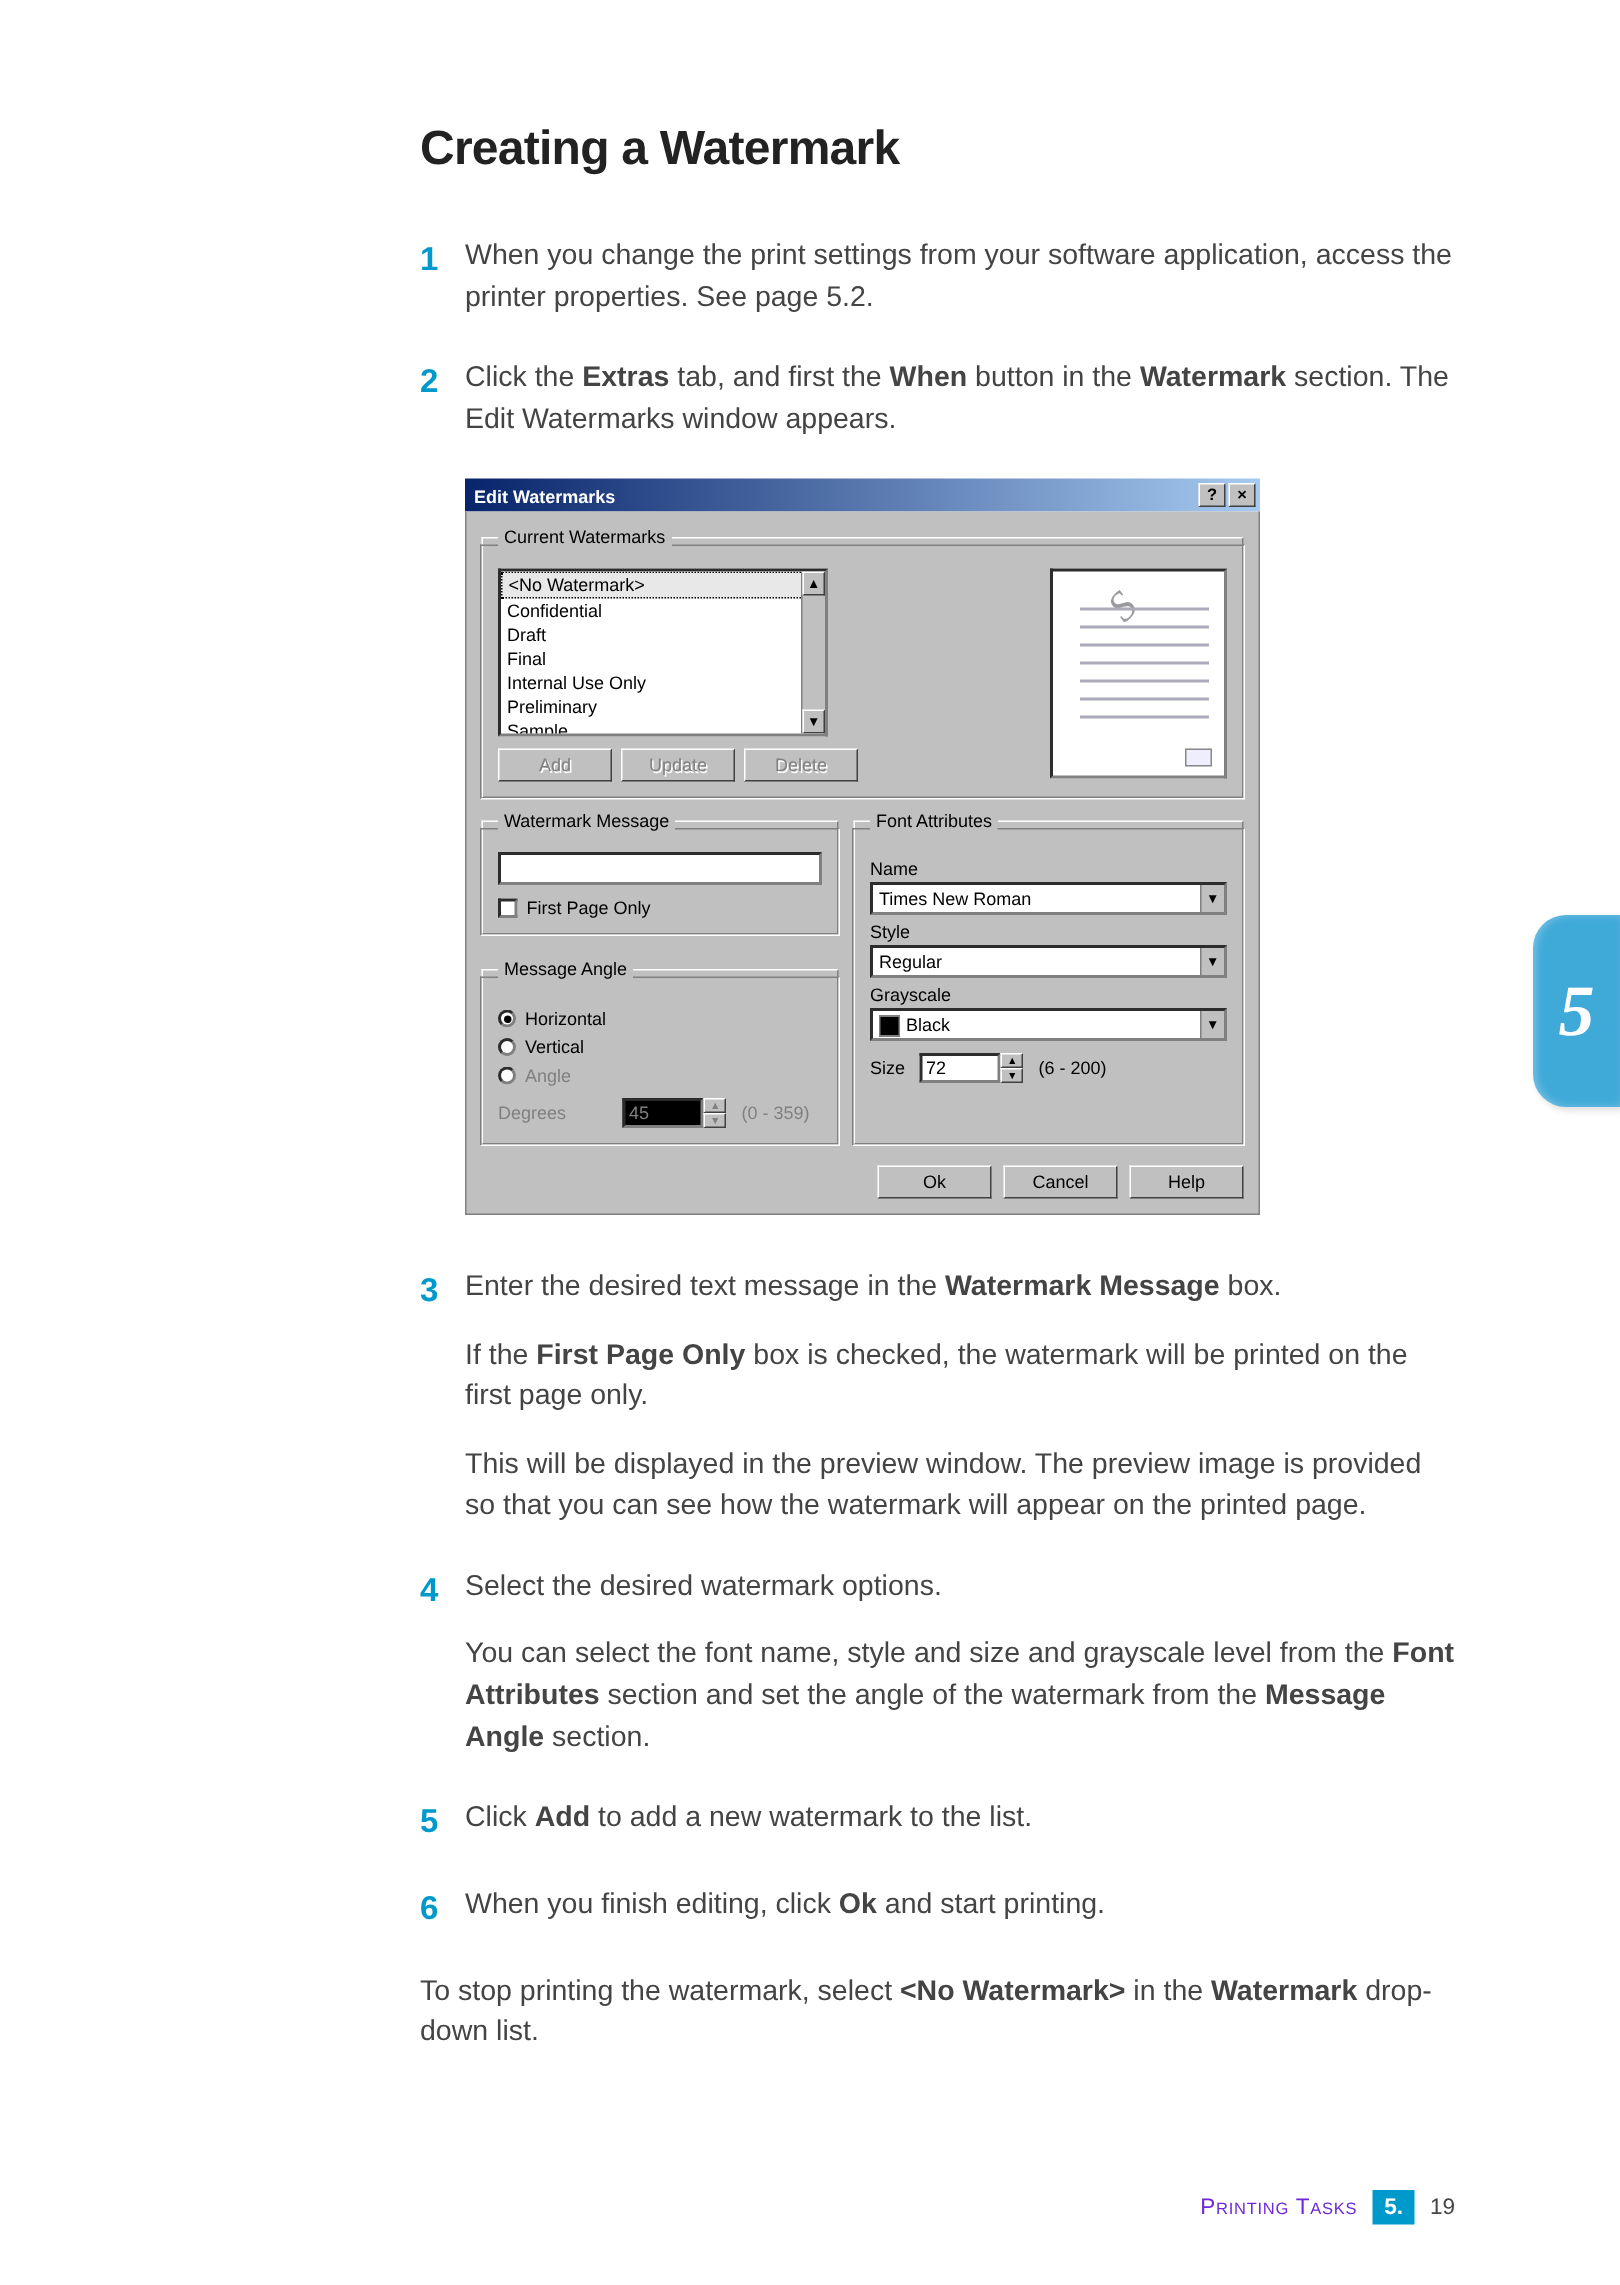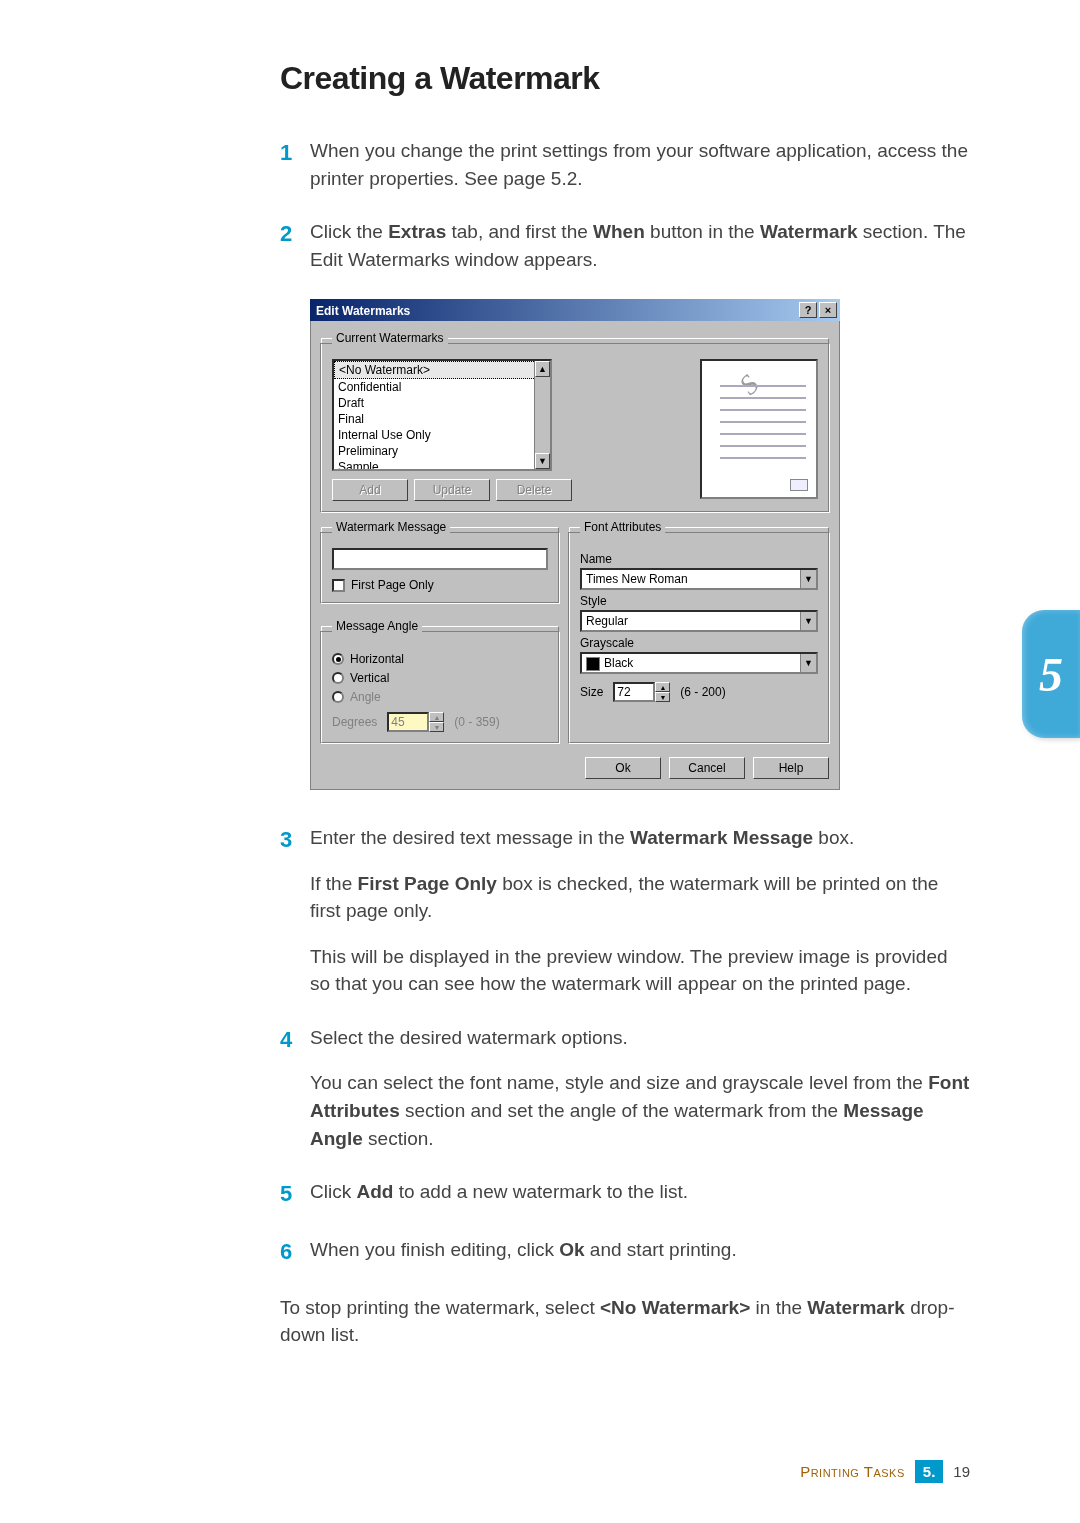--- a/index.html
+++ b/index.html
@@ -5,21 +5,21 @@
   * { box-sizing: border-box; margin: 0; padding: 0; }
   body {
     font-family: Verdana, Arial, sans-serif;
     background: #fff;
     width: 1080px;
     height: 1523px;
     position: relative;
     color: #333;
   }
   .page {
-    padding: 60px 110px 0 280px;
+    padding: 80px 110px 0 280px;
   }
   h2.title {
     font-size: 32px;
     font-weight: bold;
     color: #222;
     margin-bottom: 40px;
     letter-spacing: -0.5px;
   }
   .step {
     display: flex;
@@ -204,22 +204,22 @@
   .combo .arrow { width: 16px; height: 100%; background:#c0c0c0;border-left:1px solid #808080;display:flex;align-items:center;justify-content:center;font-size:9px; }
   .swatch { width:14px;height:14px;background:#000;border:1px solid #808080;display:inline-block;margin-right:4px;vertical-align:middle; }
   .chk { display:flex;align-items:center;gap:6px;margin-top:8px;font-size:12px; }
   .chk-box{ width:13px;height:13px;background:#fff;border:2px inset #808080;display:inline-block; }
   .radio-row{display:flex;align-items:center;gap:6px;margin:5px 0;font-size:12px;}
   .radio{width:12px;height:12px;border-radius:50%;background:#fff;border:2px inset #808080;display:inline-flex;align-items:center;justify-content:center;}
   .radio.on::after{content:"";width:5px;height:5px;background:#000;border-radius:50%;}
   .radio-row.disabled{color:#808080;}
   .spin-row{display:flex;align-items:center;gap:10px;margin-top:8px;font-size:12px;}
   .spinbox{display:flex;align-items:stretch;}
-  .spinbox input{width:42px;height:20px;border:2px inset #808080;background:#fff;font-size:12px;padding:0 2px;}
-  .spinbox input.disabled{background:#fef9c3;color:#808080;}
+  .spinbox input{width:54px;height:20px;border:2px inset #808080;background:#fff;font-size:12px;padding:0 2px;}
+  .spinbox input.disabled{background:#000000;color:#808080;margin-left:28px;}
   .spinbox .sp{display:flex;flex-direction:column;}
   .spinbox .sp div{width:15px;height:10px;background:#c0c0c0;border:1px solid #fff;border-right-color:#404040;border-bottom-color:#404040;font-size:7px;display:flex;align-items:center;justify-content:center;}
   .dlg-bottom{display:flex;justify-content:flex-end;gap:8px;margin-top:6px;}
   .label-sm{font-size:12px;margin:4px 0 2px 0;display:block;}
 
   
   .sidetab {
     position:absolute;
     right:0;
     top:610px;
@@ -234,21 +234,21 @@
     color:#fff;font-style:italic;font-weight:bold;font-size:48px;font-family:Georgia,serif;
   }
 
   
   .footer{
     position:absolute;
     bottom:40px;right:110px;
     display:flex;align-items:center;gap:10px;
     font-size:15px;
   }
-  .footer .tasks{font-variant:small-caps;letter-spacing:0.5px;color:#a16207;}
+  .footer .tasks{font-variant:small-caps;letter-spacing:0.5px;color:#6d28d9;}
   .footer .pagebox{background:#0099cc;color:#fff;padding:3px 8px;font-weight:bold;}
   .footer .pgnum{color:#444;}
 </style>
 </head>
 <body>
 
 <div class="page">
   <h2 class="title">Creating a Watermark</h2>
 
   <div class="step">

